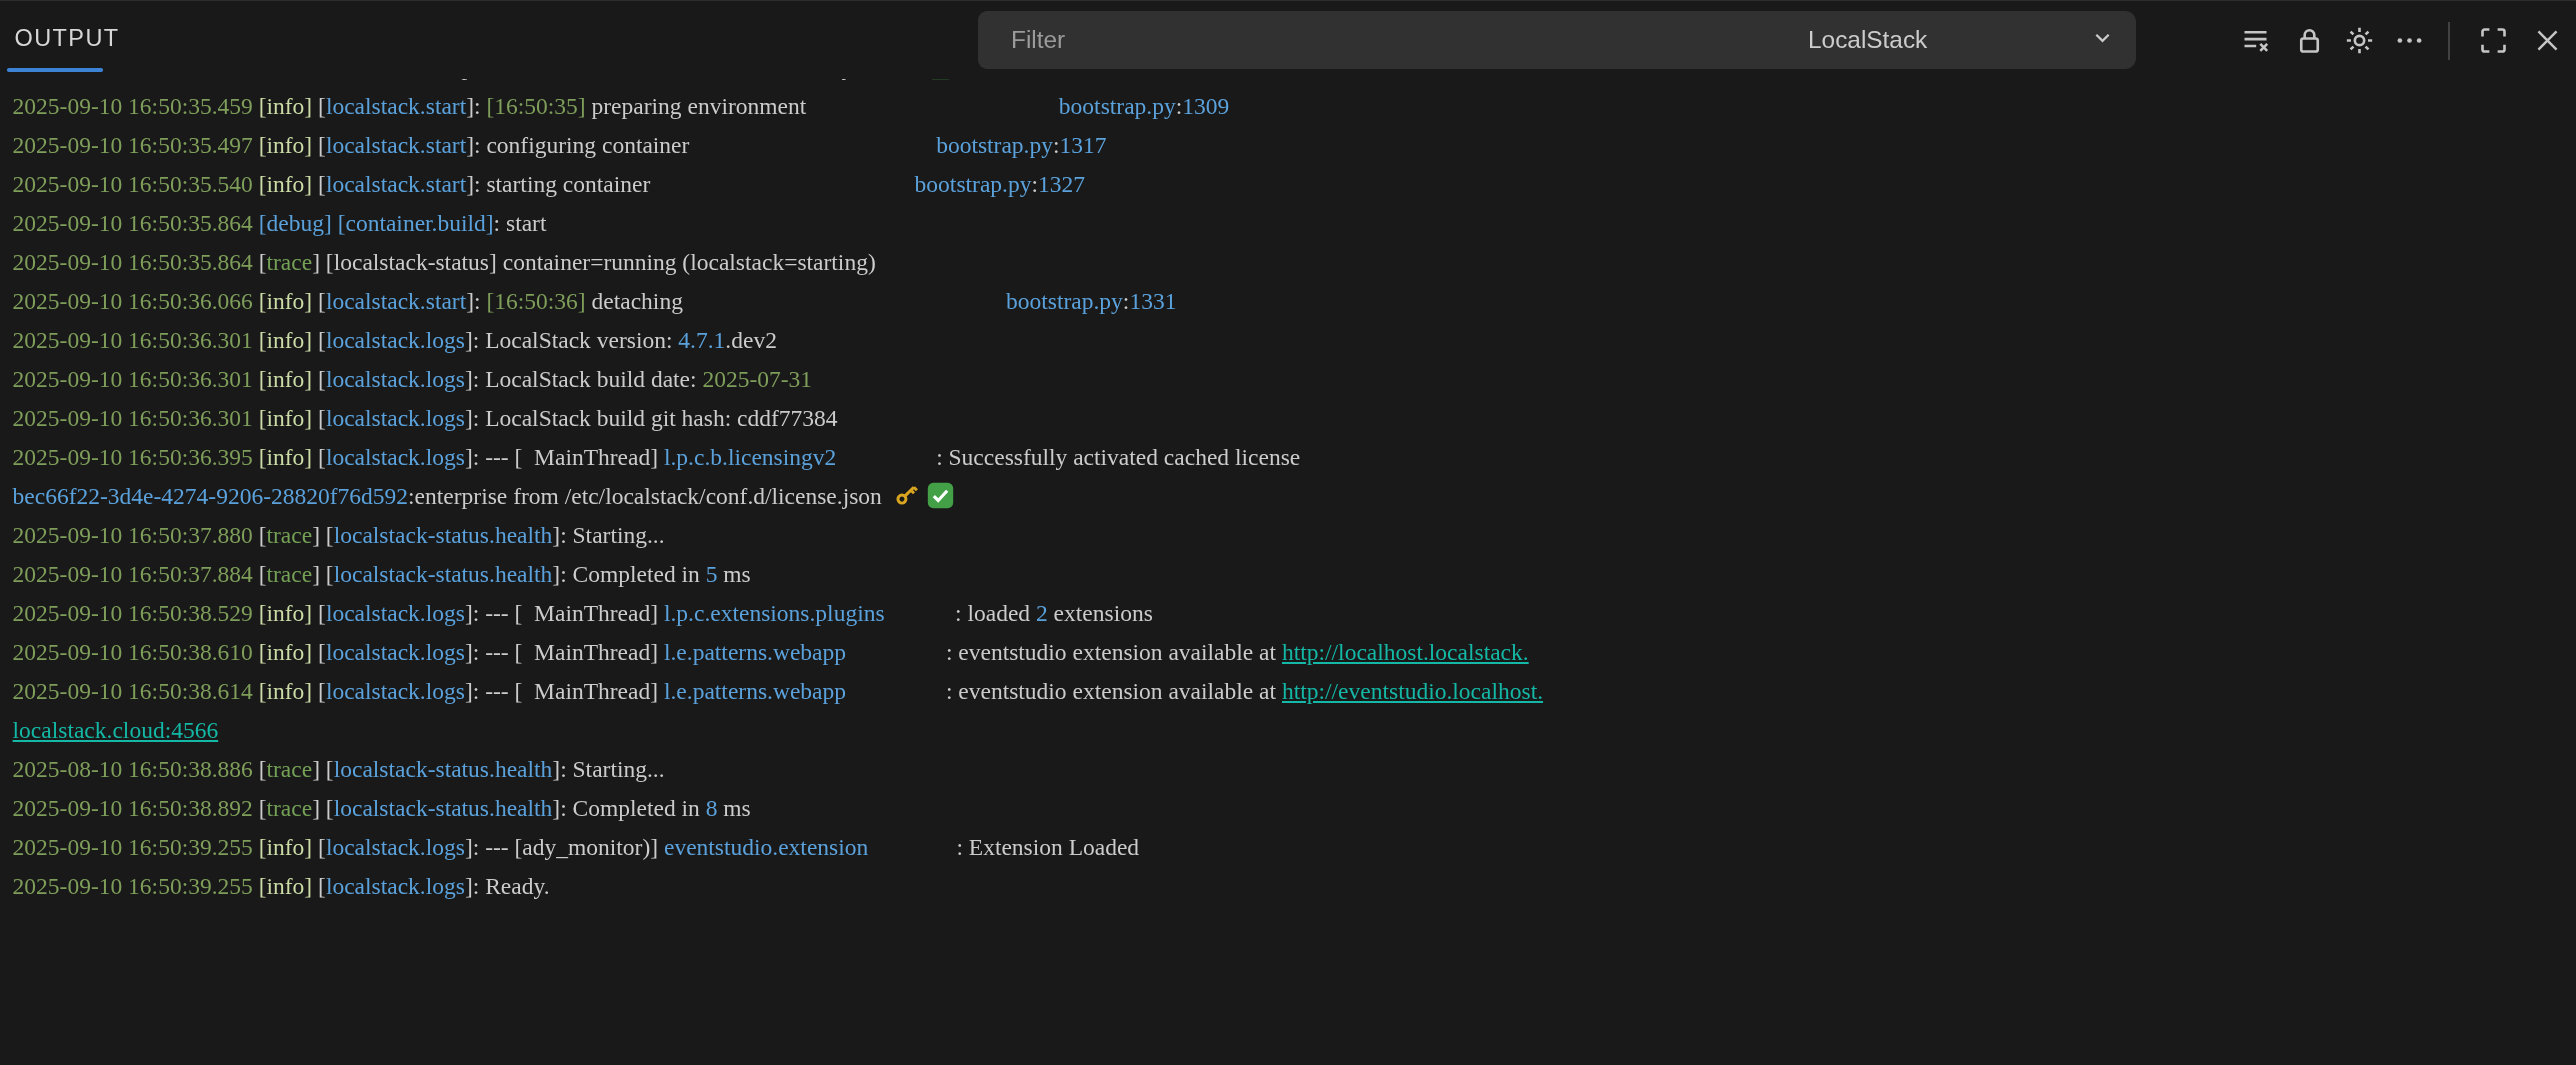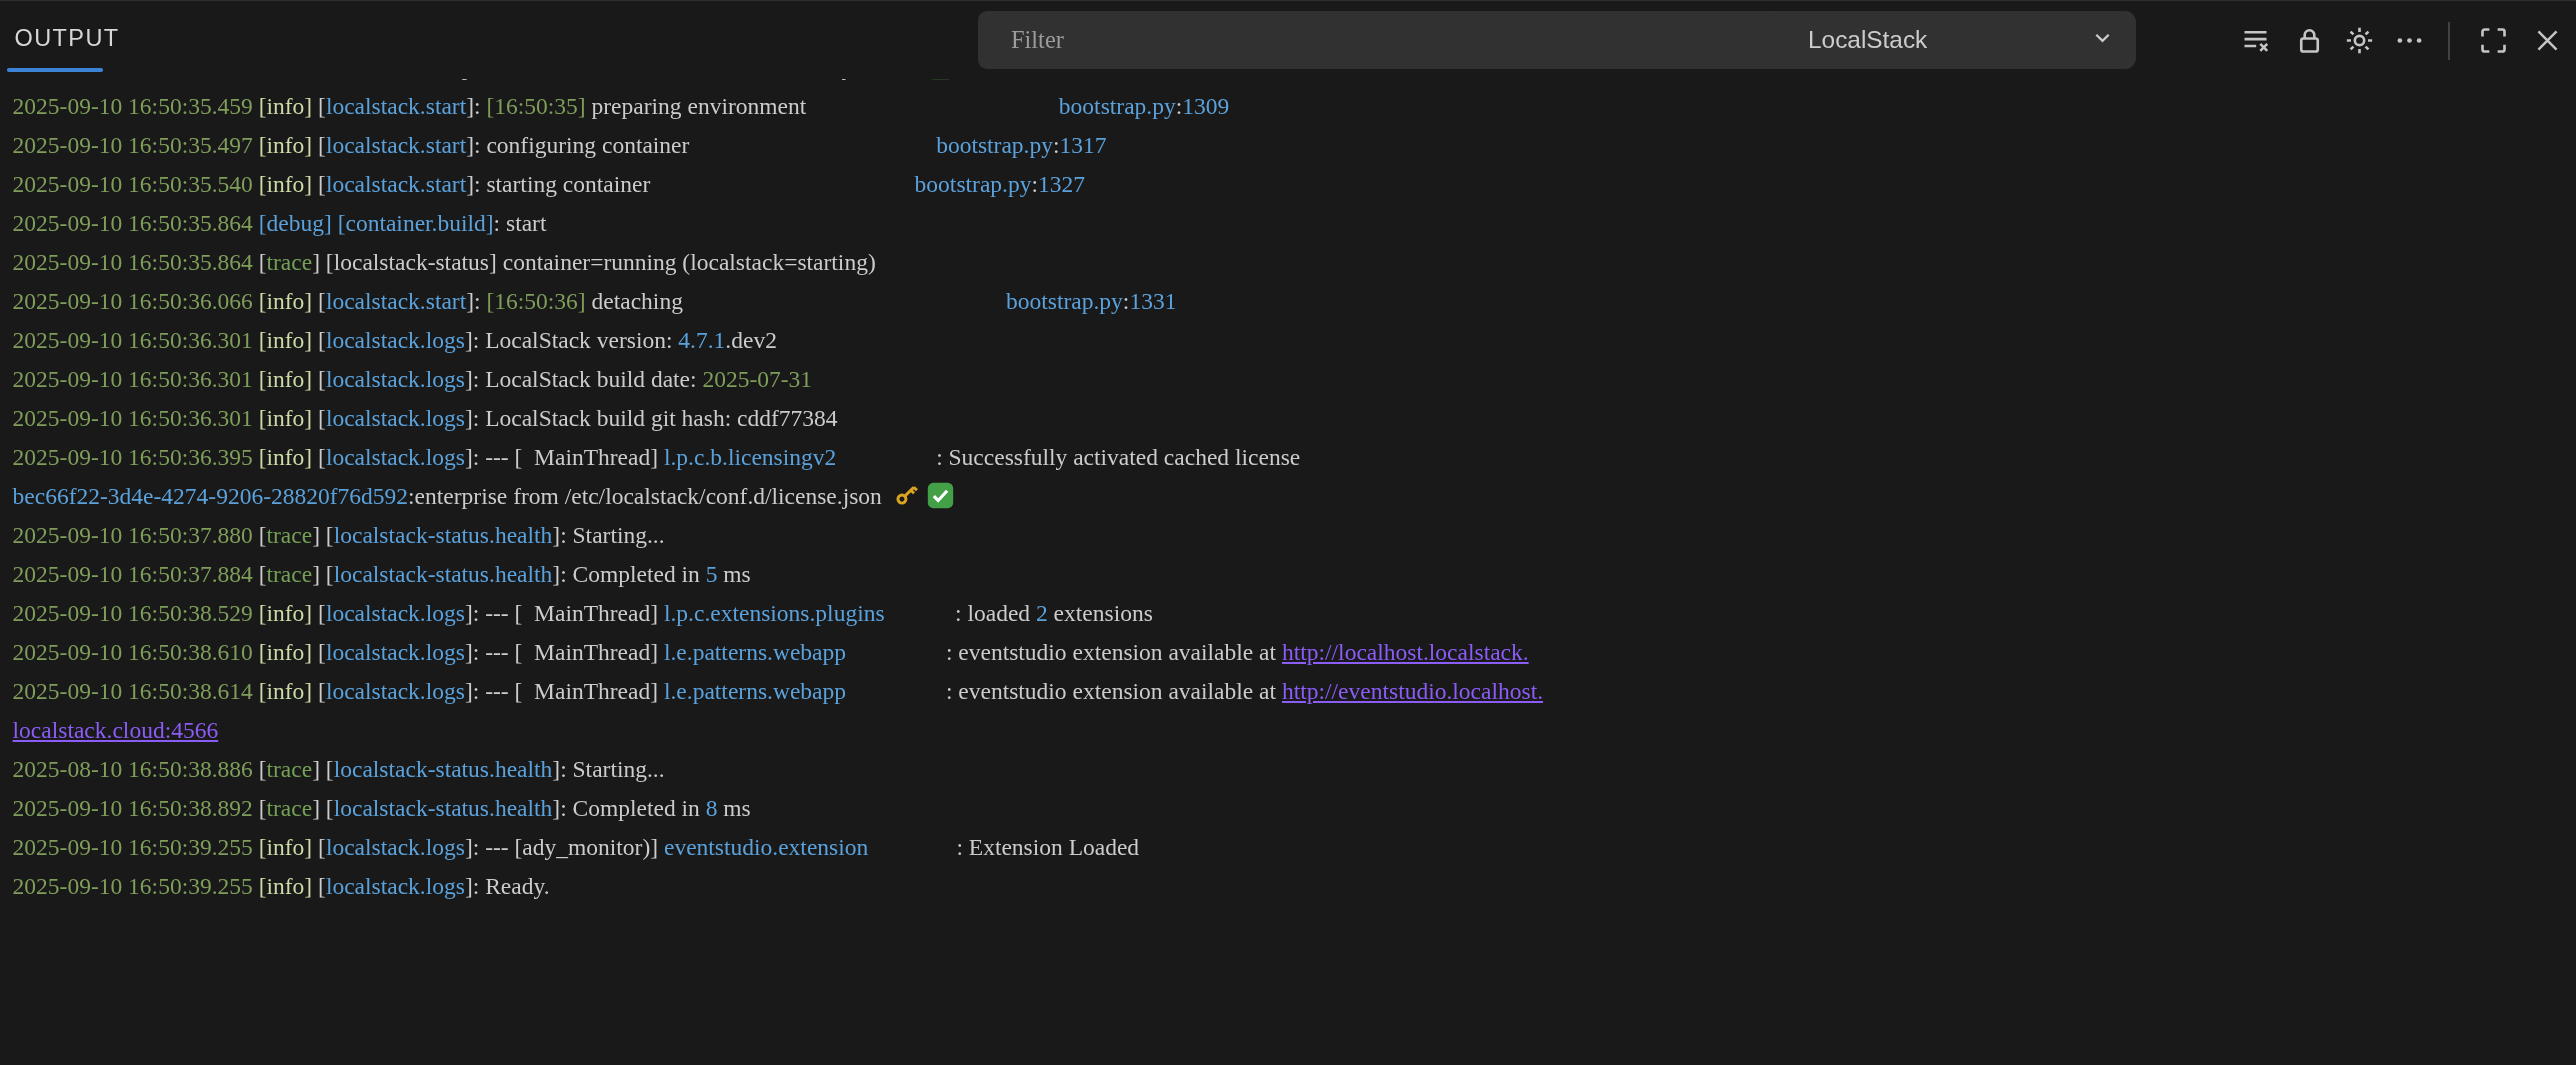--- a/index.html
+++ b/index.html
@@ -13,21 +13,21 @@
     background:#191919;border-top:1.8px solid #2e2e2e;box-sizing:border-box;
   }
   .tab{position:absolute;left:14.5px;top:23.5px;font-size:23.5px;letter-spacing:1.4px;color:#d7d7d7;}
   .tab-underline{position:absolute;left:7.2px;top:67px;width:96px;height:3.6px;background:#3c83d6;border-radius:1.8px;}
   .filter-box{
     position:absolute;left:978px;top:10px;width:860px;height:58px;
     background:#313131;border-radius:9px;display:flex;align-items:center;box-sizing:border-box;
   }
   .filter-input{
     flex:1;background:transparent;border:none;outline:none;color:#cccccc;
-    font-size:24.4px;padding:0 14.5px 0 33px;font-family:Liberation Serif, serif;
+    font-size:24.4px;padding:0 14.5px 0 33px;font-family:Liberation Sans, sans-serif;
   }
   .filter-input::placeholder{color:#9b9b9b;}
   .filter-funnel{margin-right:18px;display:flex;align-items:center;}
   .channel-select{
     position:absolute;left:1772px;top:10px;width:364px;height:58px;
     background:#313131;border-radius:11px;display:flex;align-items:center;
     justify-content:space-between;color:#cccccc;font-size:24.4px;
     padding:0 20px 0 36px;box-sizing:border-box;cursor:pointer;
   }
   .actions{position:absolute;left:2232px;top:16.3px;height:47px;display:flex;align-items:center;}
@@ -45,21 +45,21 @@
     font-family:Liberation Serif, serif;font-size:23.5px;
   }
   .log-inner{margin-top:-31px;padding-left:12.6px;}
   .row{height:39px;line-height:39px;white-space:pre;}
   .c-ts{color:#7e9e5a;}
   .c-info{color:#cbdca6;}
   .c-trace{color:#74a156;}
   .c-debug{color:#5ba2dc;}
   .c-blue{color:#5ba2dc;}
   .c-white{color:#cccccc;}
-  .c-linku{color:#8b5cf6;text-decoration:underline;cursor:pointer;margin-top:16px;}
+  .c-linku{color:#14b8a6;text-decoration:underline;cursor:pointer;margin-top:16px;}
   .emoji{display:inline-block;vertical-align:-6.3px;margin-left:3.6px;}
 </style>
 </head>
 <body>
 
 <div class="panel-header">
   <div class="tab">OUTPUT</div>
   <div class="tab-underline"></div>
 
   <div class="filter-box">

